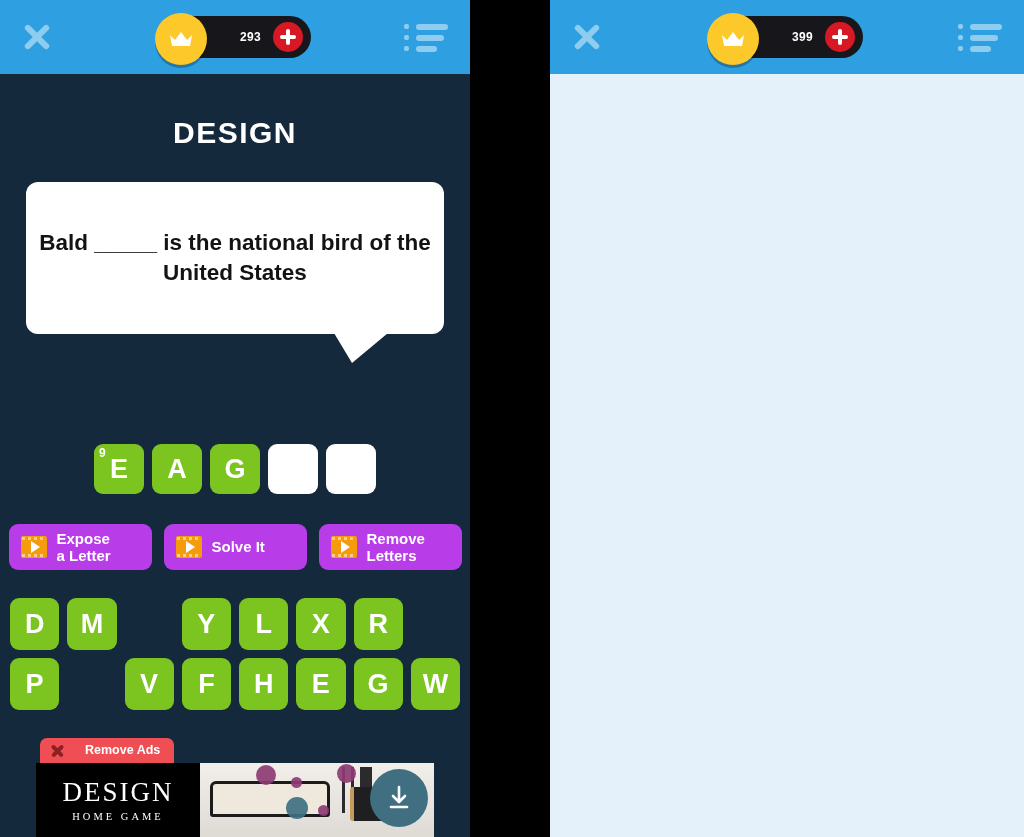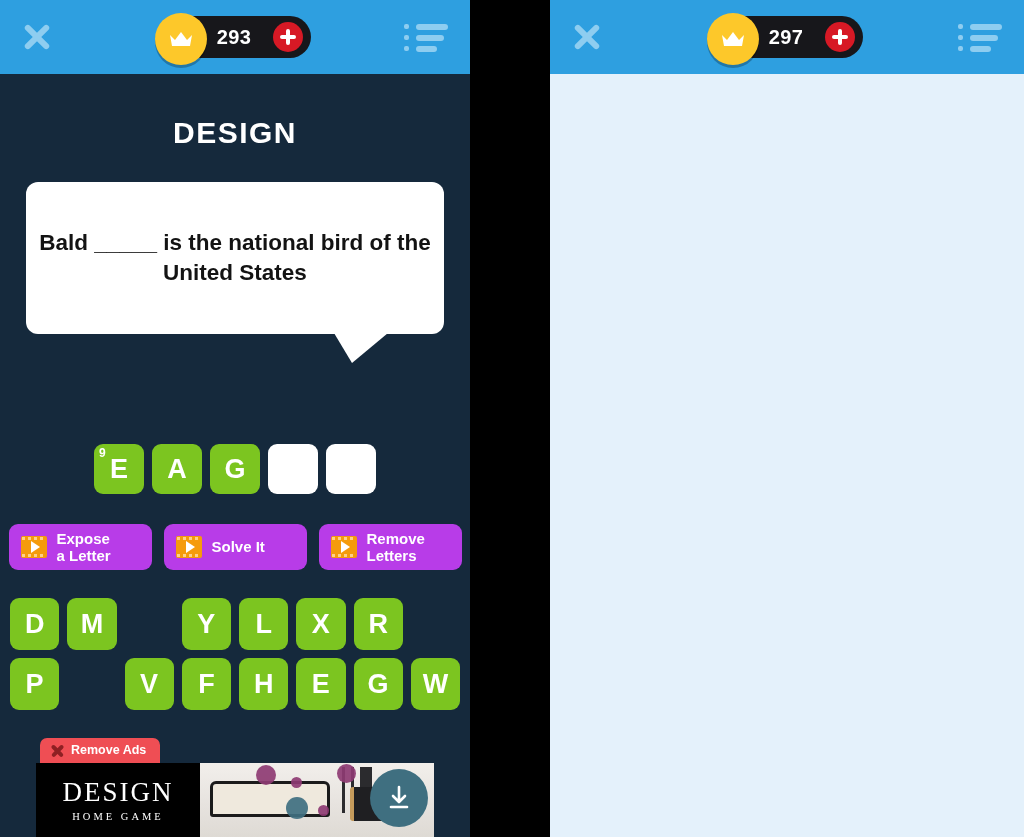--- a/index.html
+++ b/index.html
@@ -49,24 +49,24 @@
   .coin-pill {
     position: relative;
     height: 42px;
     background: #17171b;
     border-radius: 21px;
     display: flex; align-items: center;
     padding: 0 8px 0 56px;
     min-width: 152px;
   }
   .coin-count {
-    color: #fff; font-weight: bold; font-size: 20px;
+    color: #fff; font-weight: bold; font-size: 12px;
     letter-spacing: .3px;
-    flex: 1; text-align: center;
-    padding-right: 20px;
+    flex: 1; text-align: right;
+    padding-right: 12px;
   }
   .coin-plus {
     width: 30px; height: 30px; border-radius: 50%;
     background: #d71925;
     position: relative; flex: 0 0 30px;
     cursor: pointer;
   }
   .coin-plus::before, .coin-plus::after {
     content: ""; position: absolute; background: #fff;
     border-radius: 2px;
@@ -201,21 +201,21 @@
     background: #7cc520;
     border-radius: 9px;
     color: #fff; font-size: 27px; font-weight: bold;
     display: flex; align-items: center; justify-content: center;
     cursor: pointer;
   }
   .key.spacer { background: transparent; cursor: default; }
 
   
   .remove-ads {
-    display: inline-flex; align-items: center; gap: 7px;
+    display: inline-flex; align-items: center; gap: 21px;
     background: #ef4e54;
     border-radius: 7px 7px 0 0;
     padding: 5px 14px 6px 11px;
     cursor: pointer;
   }
   .remove-ads .x {
     position: relative; width: 13px; height: 13px; flex: 0 0 13px;
   }
   .remove-ads .x::before, .remove-ads .x::after {
     content: ""; position: absolute; left: -1px; top: 5px;
@@ -437,21 +437,21 @@
     <div class="topbar">
       <div class="close-x"></div>
 
       <div class="coin-widget">
         <div class="coin-pill">
           <div class="crown-badge">
             <svg viewBox="0 0 26 20" aria-hidden="true">
               <path d="M2 6 L7 11 L13 3 L19 11 L24 6 L22 17 L4 17 Z" fill="#ffffff"></path>
             </svg>
           </div>
-          <div class="coin-count">297</div>
+          <div class="coin-count">399</div>
           <div class="coin-plus"></div>
         </div>
       </div>
 
       <div class="list-icon">
         <span class="li-r1"><i></i><b></b></span>
         <span class="li-r2"><i></i><b></b></span>
         <span class="li-r3"><i></i><b></b></span>
       </div>
     </div>

